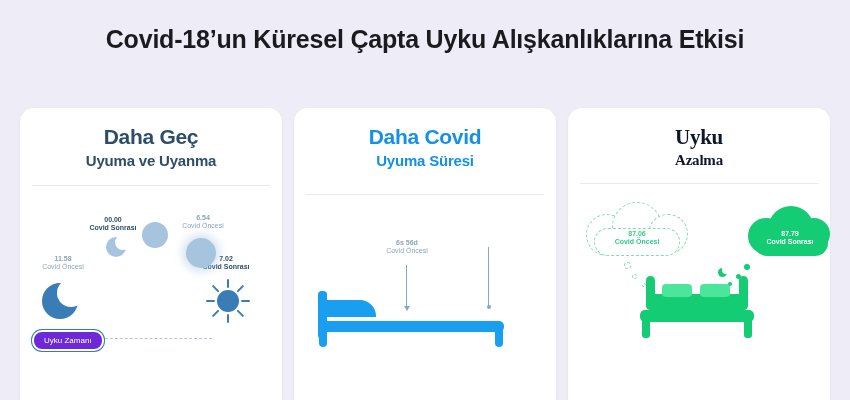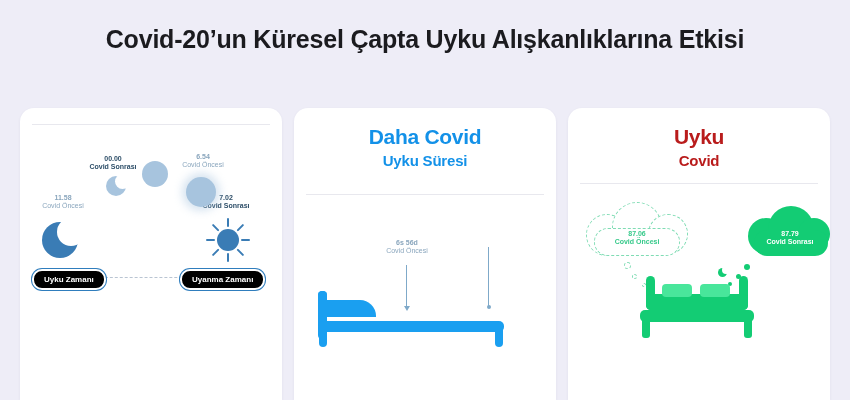--- a/index.html
+++ b/index.html
@@ -64,21 +64,21 @@
 
   .card-sub {
     font-size: 15px;
     font-weight: bold;
     margin-top: 4px;
     letter-spacing: -0.2px;
   }
 
   .c1 .card-title, .c1 .card-sub { color: #2d4e68; }
   .c2 .card-title, .c2 .card-sub { color: #1391e8; }
-  .c3 .card-title, .c3 .card-sub { color: #b91c1c; }
+  .c3 .card-title, .c3 .card-sub { color: #0f172a; font-family: Liberation Serif, serif; }
 
   .divider {
     height: 1px;
     background: #e8e8ee;
     margin: 0 12px;
   }
   .c1 .divider { margin-top: 16px; }
   .c2 .divider { margin-top: 25px; }
   .c3 .divider { margin-top: 14px; }
 
@@ -153,24 +153,24 @@
     left: 21px; top: 0;
     width: 2px; height: 9px;
     background: #3a7cb5;
     border-radius: 1px;
     transform-origin: 1px 22px;
   }
 
   
   .pill {
     position: absolute;
-    background: #000000;
+    background: #6d28d9;
     color: #ffffff;
     font-size: 8px;
-    font-weight: bold;
+    font-weight: normal;
     border-radius: 10px;
     padding: 4px 10px;
     border: 2px solid #ffffff;
     box-shadow: 0 0 0 1px #2f7dbd;
     white-space: nowrap;
   }
   .dotline {
     position: absolute;
     height: 1px;
     border-top: 1px dashed #b9c4d2;
@@ -264,25 +264,29 @@
     position: absolute;
     top: -2px; right: -3px;
     width: 8px; height: 8px;
     border-radius: 50%;
     background: #ffffff;
   }
 </style>
 </head>
 <body>
 
-<div class="page-title">Covid-20’un Küresel Çapta Uyku Alışkanlıklarına Etkisi</div>
+<div class="page-title">Covid-18’un Küresel Çapta Uyku Alışkanlıklarına Etkisi</div>
 
 <div class="cards">
 
   <div class="card c1">
+    <div class="card-head">
+      <div class="card-title">Daha Geç</div>
+      <div class="card-sub">Uyuma ve Uyanma</div>
+    </div>
     <div class="divider"></div>
 
     <div class="card-body">
 
       <div class="ann dark" style="left:60px; top:30px; width:66px;">
         <span class="val">00.00</span>
         <span class="lbl">Covid Sonrası</span>
       </div>
 
       <div class="ann light" style="left:150px; top:28px; width:66px;">
@@ -317,28 +321,27 @@
         <div class="ray" style="transform:rotate(180deg)"></div>
         <div class="ray" style="transform:rotate(225deg)"></div>
         <div class="ray" style="transform:rotate(270deg)"></div>
         <div class="ray" style="transform:rotate(315deg)"></div>
       </div>
 
       <div class="dotline" style="left:70px; top:152px; width:122px;"></div>
 
       <div class="pill" style="left:12px; top:144px;">Uyku Zamanı</div>
 
-      <div class="pill" style="left:160px; top:144px;">Uyanma Zamanı</div>
     </div>
   </div>
 
   <div class="card c2">
     <div class="card-head">
       <div class="card-title">Daha Covid</div>
-      <div class="card-sub">Uyku Süresi</div>
+      <div class="card-sub">Uyuma Süresi</div>
     </div>
     <div class="divider"></div>
 
     <div class="card-body">
 
       <div class="ann light" style="left:78px; top:44px; width:70px;">
         <span class="val">6s 56d</span>
         <span class="lbl">Covid Öncesi</span>
       </div>
 
@@ -353,21 +356,21 @@
         <div class="bed-part bed-frame" style="left:0; top:30px; width:186px;"></div>
         <div class="bed-part bed-leg" style="left:1px; top:38px;"></div>
         <div class="bed-part bed-leg" style="left:177px; top:38px;"></div>
       </div>
     </div>
   </div>
 
   <div class="card c3">
     <div class="card-head">
       <div class="card-title">Uyku</div>
-      <div class="card-sub">Covid</div>
+      <div class="card-sub">Azalma</div>
     </div>
     <div class="divider"></div>
 
     <div class="card-body">
 
       <div class="cloud-outline">
         <div class="cl" style="left:18px; top:30px; width:42px; height:42px;"></div>
         <div class="cl" style="left:44px; top:18px; width:50px; height:50px;"></div>
         <div class="cl" style="left:80px; top:30px; width:40px; height:40px;"></div>
         <div class="cl" style="left:26px; top:44px; width:86px; height:28px; border-radius:14px;"></div>

